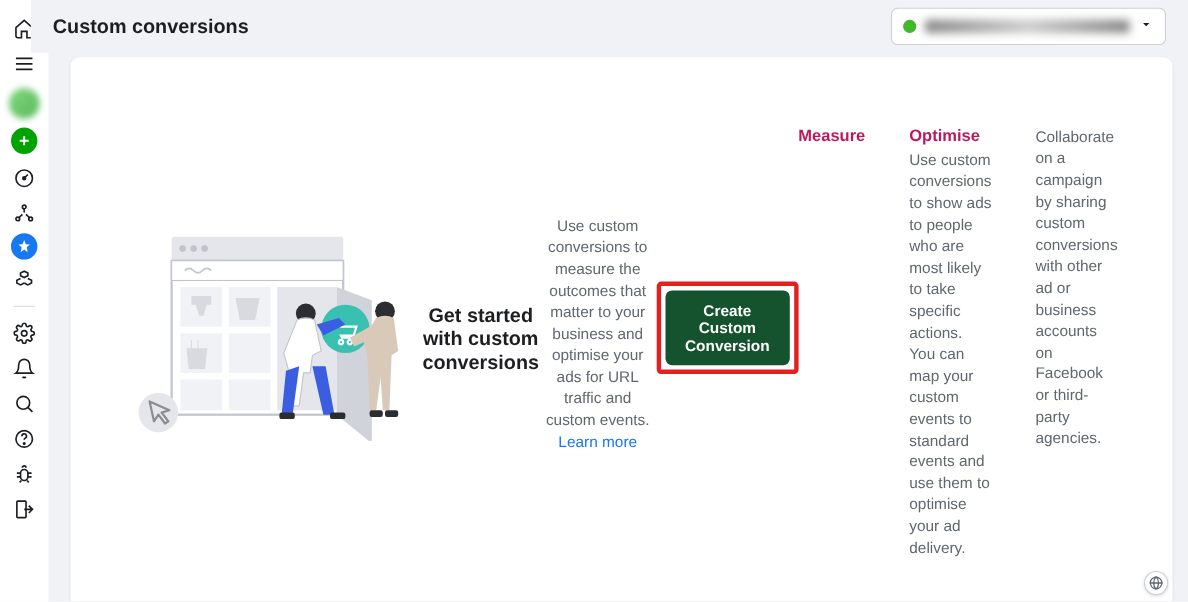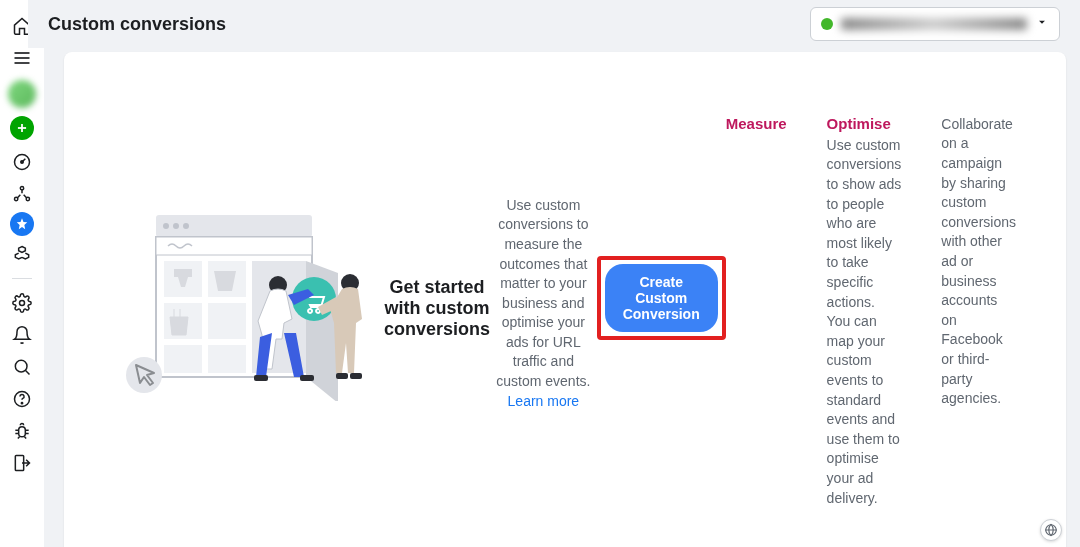--- a/index.html
+++ b/index.html
@@ -168,24 +168,24 @@
       text-decoration: none;
       cursor: pointer;
     }
     .create-btn-wrap {
       border: 4px solid #e22020;
       border-radius: 4px;
       padding: 4px;
       margin-bottom: 28px;
     }
     .create-btn {
-      background: #3b82f6;
+      background: #14532d;
       color: #fff;
       border: none;
-      border-radius: 18px;
+      border-radius: 6px;
       padding: 10px 18px;
       font-size: 14px;
       font-weight: 600;
       cursor: pointer;
     }
     .columns {
       display: flex;
       width: 100%;
       gap: 40px;
     }

